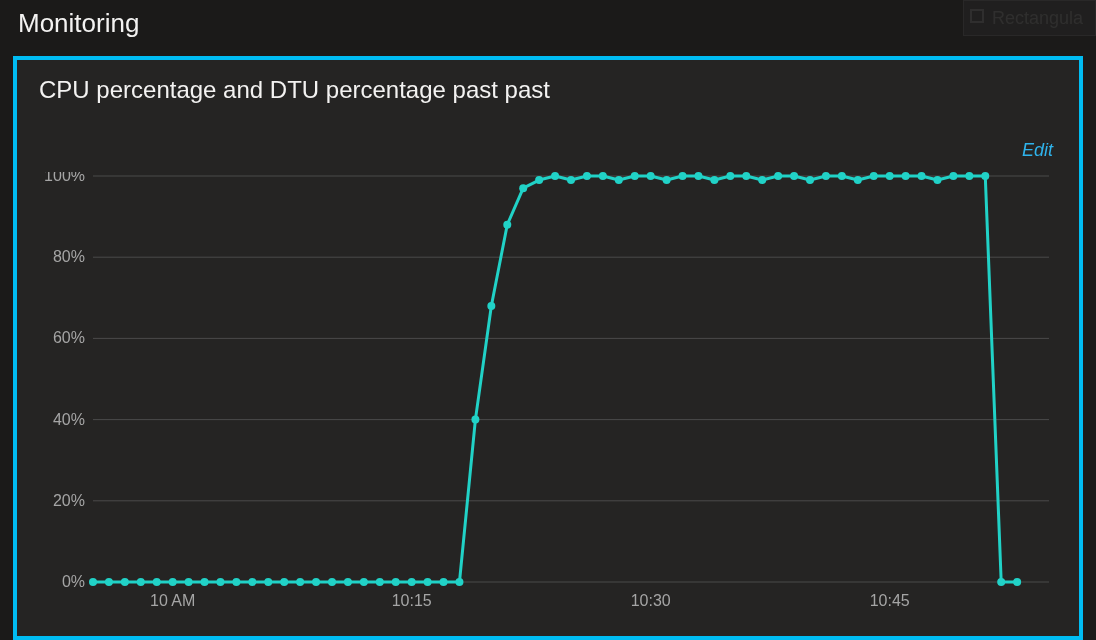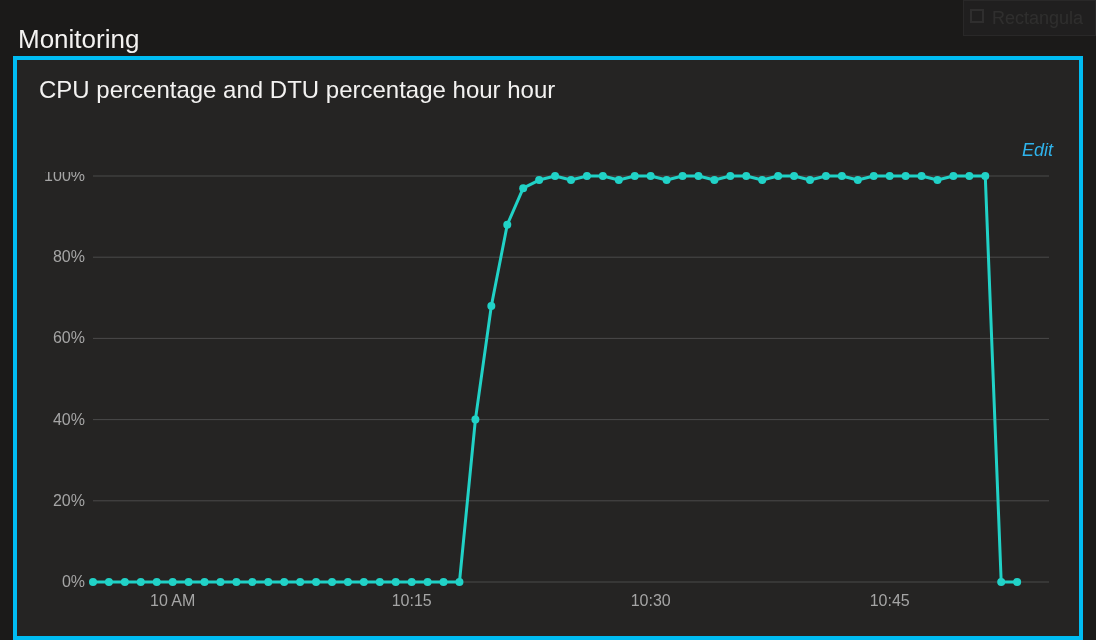--- a/index.html
+++ b/index.html
@@ -14,21 +14,21 @@
   }
   .page {
     position: relative;
     width: 1096px;
     height: 640px;
     box-sizing: border-box;
   }
   .section-title {
     position: absolute;
     left: 18px;
-    top: 24px;
+    top: 8px;
     font-size: 26px;
     font-weight: 300;
     color: #f3f2f1;
   }
   .bg-btn {
     position: absolute;
     top: 0;
     right: 0;
     height: 34px;
     padding: 0 12px 0 28px;
@@ -97,21 +97,21 @@
   <div class="section-title">Monitoring</div>
 
   <div class="bg-btn">
     <span class="ic"></span>
     <span>Rectangula</span>
   </div>
 
   <div class="panel">
     <div class="panel-inner">
 
-      <div class="chart-title">CPU percentage and DTU percentage hour hour</div>
+      <div class="chart-title">CPU percentage and DTU percentage past past</div>
 
       <a class="edit-link">Edit</a>
 
       <div class="plot">
         <svg id="chart-svg" width="100%" height="100%" preserveAspectRatio="none" viewBox="0 0 1022 444">
             <line x1="56" x2="1012" y1="410" y2="410" stroke="#4a4a4a" stroke-width="1"></line>
             <text x="48" y="415" text-anchor="end" font-size="16" font-family="Segoe UI, Arial" fill="#a5a5a5">0%</text>
             <line x1="56" x2="1012" y1="328.8" y2="328.8" stroke="#4a4a4a" stroke-width="1"></line>
             <text x="48" y="333.8" text-anchor="end" font-size="16" font-family="Segoe UI, Arial" fill="#a5a5a5">20%</text>
             <line x1="56" x2="1012" y1="247.6" y2="247.6" stroke="#4a4a4a" stroke-width="1"></line>

